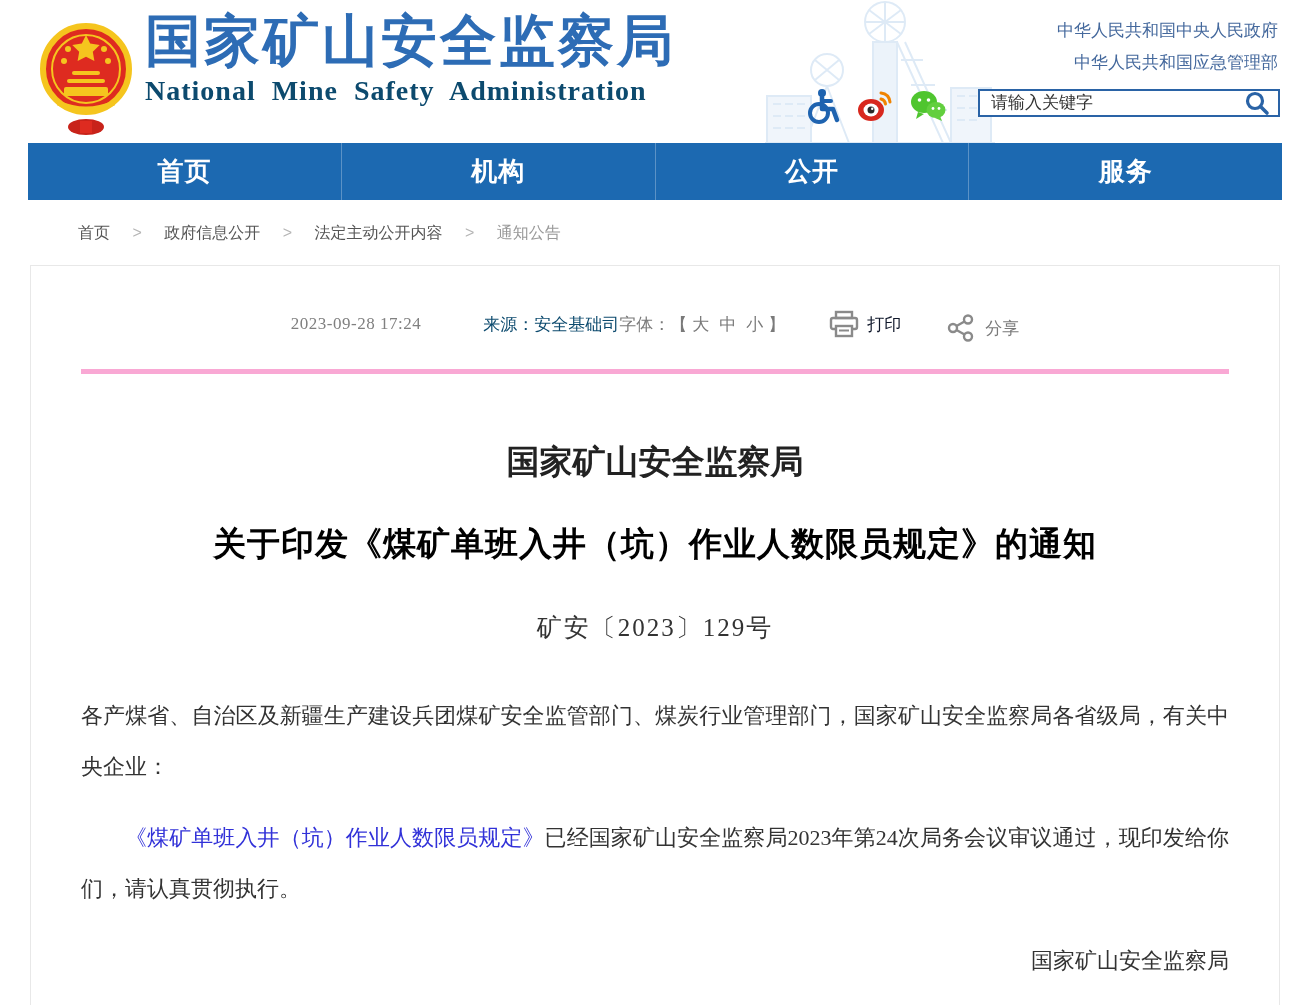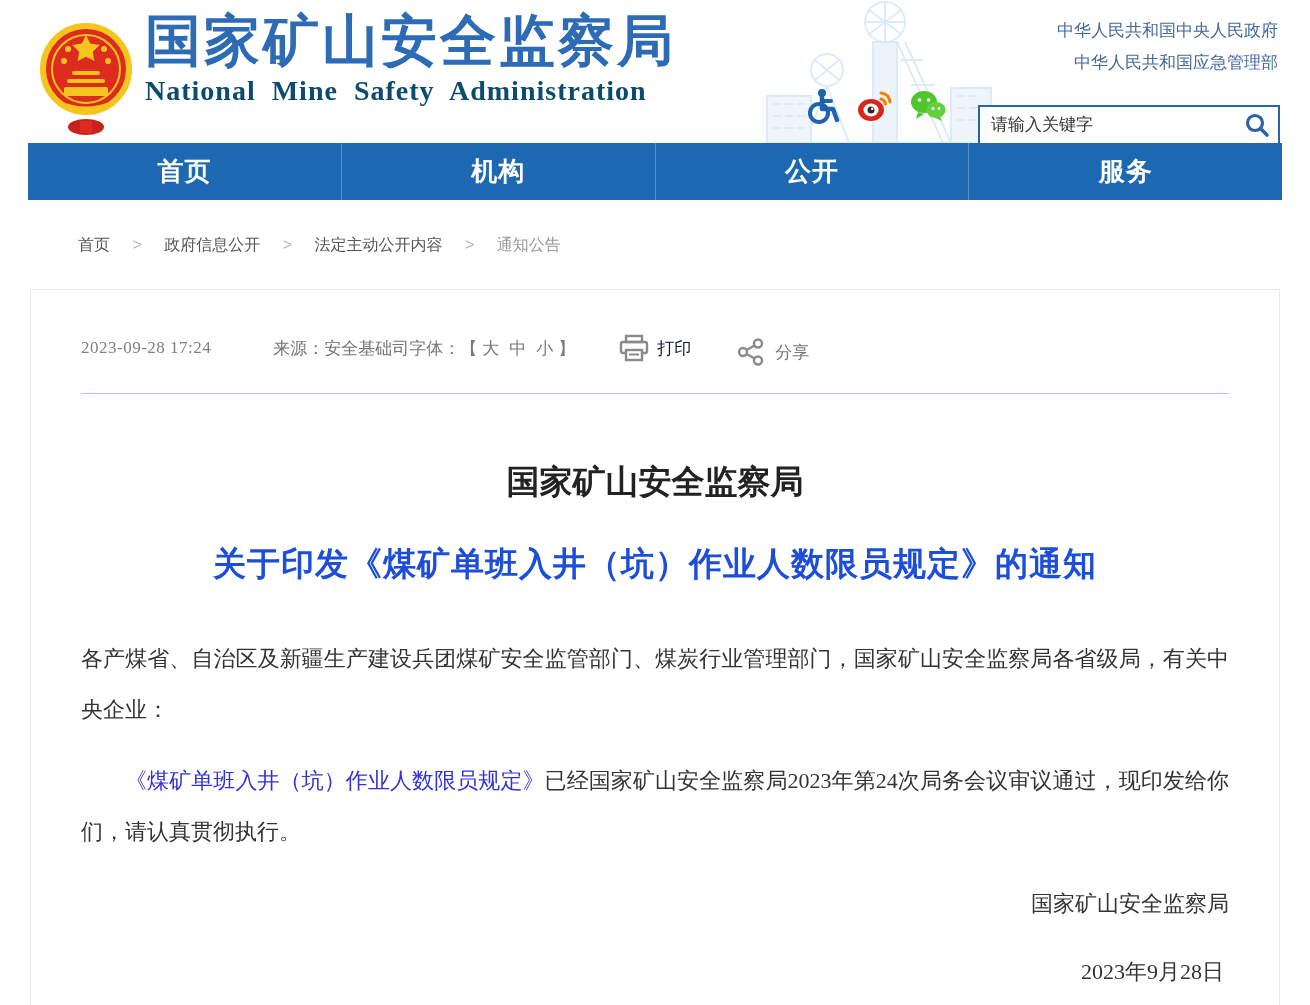--- a/index.html
+++ b/index.html
@@ -25,76 +25,76 @@
     line-height:34px; white-space:nowrap;
   }
   .gov-links { position:absolute; right:32px; top:15px; text-align:right; }
   .gov-links a {
     display:block; color:#45699d; font-size:17px; line-height:32px;
     font-family:"Liberation Serif", serif;
   }
   .quick-icons { position:absolute; left:806px; top:88px; display:flex; align-items:center; gap:17px; }
   .quick-icons .qicon { display:inline-block; cursor:pointer; }
   .search-box {
-    position:absolute; left:978px; top:89px; width:302px; height:40px;
-    border:2px solid #2a63a6; background:#fff; display:flex; align-items:center;margin-top:16px;
+    position:absolute; left:978px; top:89px; width:302px; height:28px;
+    border:2px solid #2a63a6; background:#fff; display:flex; align-items:center;
   }
   .search-box input {
     flex:1; border:none; outline:none; height:100%; padding:0 8px 0 11px;
     font-size:17px; color:#222; font-family:"Liberation Sans", sans-serif; background:transparent;
   }
   .search-box input::placeholder { color:#333; opacity:1; }
   .search-btn { width:42px; height:100%; border:none; background:transparent; cursor:pointer;
     display:flex; align-items:center; justify-content:center; }
 
   
   .nav { width:1254px; margin:0 auto; height:57px; background:#1c69b1; display:flex; }
   .nav-item {
     flex:1; text-align:center; line-height:57px; color:#fff;
     font-size:26px; font-weight:bold; letter-spacing:1px;
     border-left:1px solid rgba(255,255,255,.28); cursor:pointer;
   }
   .nav-item:first-child { border-left:none; }
 
   
   .breadcrumb {
-    width:1254px; margin:12px auto; padding:23px 0 21px 50px;
+    width:1254px; margin:0 auto; padding:23px 0 21px 50px;
     font-size:16px; color:#555;
   }
   .breadcrumb a { color:#555; margin-right:18px; }
   .breadcrumb .sep { color:#b5b5b5; margin-right:18px; font-family:"Liberation Sans", sans-serif; }
   .breadcrumb .current { color:#999; }
 
   
   .content-box {
     width:1250px; margin:0 auto; border:1px solid #e8e8e8; background:#fff;
     padding:0 50px 60px; min-height:900px;
   }
   .meta-row {
-    display:flex; justify-content:flex-start; align-items:center;
-    padding:40px 0 27px; border-bottom:1px solid #f9a8d4;
+    display:flex; justify-content:center; align-items:center;
+    padding:40px 0 27px; border-bottom:5px solid #f9a8d4;
     font-family:"Liberation Serif", serif; font-size:17px; color:#808080;
   }
   .meta-left { display:flex; align-items:center; }
   .meta-date { color:#808080; letter-spacing:.5px; }
-  .meta-source { margin-left:62px; color:#737373; }
+  .meta-source { margin-left:62px; color:#0c4a6e; }
   .meta-right { display:flex; align-items:center; }
   .font-size-ctrl { color:#7a7a7a; }
   .font-size-ctrl a { color:#7a7a7a; margin:0 5px; }
   .meta-print { display:flex; align-items:center; margin-left:44px; cursor:pointer; }
   .meta-print .lbl { color:#0f172a; margin-left:8px; }
   .meta-share { display:flex; align-items:center; margin-left:46px; cursor:pointer;margin-top:8px; }
   .meta-share .lbl { color:#7a7a7a; margin-left:10px; }
 
   .article { font-family:"Liberation Serif", serif; color:#333; }
   .art-title-1 {
     margin-top:66px; text-align:center; font-size:33px; font-weight:bold; color:#222;
   }
   .art-title-2 {
-    margin-top:37px; text-align:center; font-size:33px; font-weight:bold; color:#1d4ed8; letter-spacing:1px;
+    margin-top:37px; text-align:center; font-size:33px; font-weight:bold; color:#000000; letter-spacing:1px;
   }
   .doc-number {
     margin-top:44px; text-align:center; font-size:25px; color:#333; letter-spacing:2px;
   }
   .art-para { font-size:22px; line-height:51px; text-align:justify; color:#333; }
   .para-1 { margin-top:46px; }
   .para-2 { margin-top:20px; text-indent:2em; }
   .para-2 a.doc-link { color:#3131d8; }
   .signature { margin-top:31px; text-align:right; font-size:22px; line-height:31px; color:#333; }
   .sign-date { margin-top:37px; text-align:right; font-size:22px; line-height:31px; color:#333; padding-right:5px; }
@@ -237,20 +237,21 @@
           <line x1="9.5" y1="16" x2="17.5" y2="20.5" stroke="#8a8a8a" stroke-width="2.4"></line>
         </svg>
         <span class="lbl">分享</span>
       </span>
     </div>
   </div>
 
   <div class="article">
     <h1 class="art-title-1">国家矿山安全监察局</h1>
     <h1 class="art-title-2">关于印发《煤矿单班入井（坑）作业人数限员规定》的通知</h1>
+    <div class="doc-number">矿安〔2023〕129号</div>
 
     <p class="art-para para-1">各产煤省、自治区及新疆生产建设兵团煤矿安全监管部门、煤炭行业管理部门，国家矿山安全监察局各省级局，有关中央企业：</p>
 
     <p class="art-para para-2"><a class="doc-link">《煤矿单班入井（坑）作业人数限员规定》</a><span>已经国家矿山安全监察局2023年第24次局务会议审议通过，现印发给你们，请认真贯彻执行。</span></p>
 
     <div class="signature">国家矿山安全监察局</div>
     <div class="sign-date">2023年9月28日</div>
   </div>
 </div>
 

